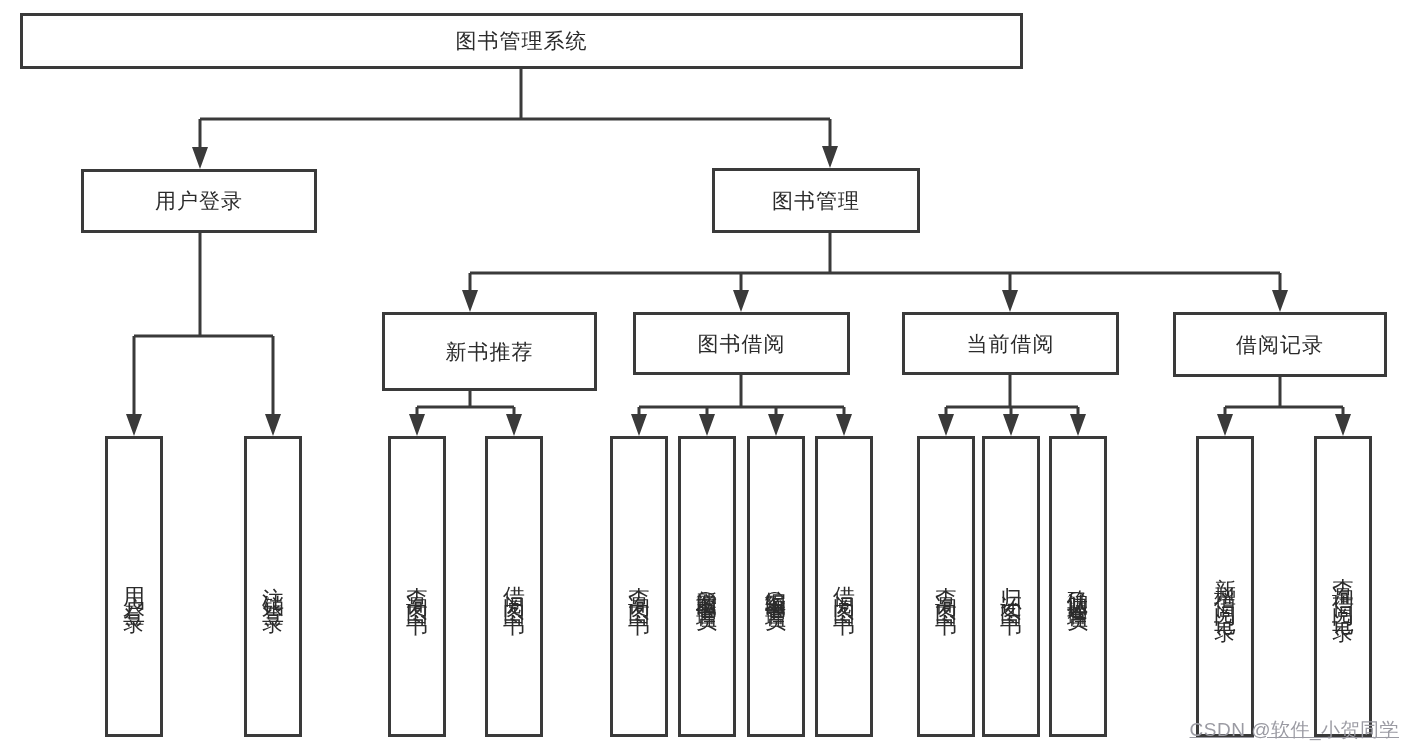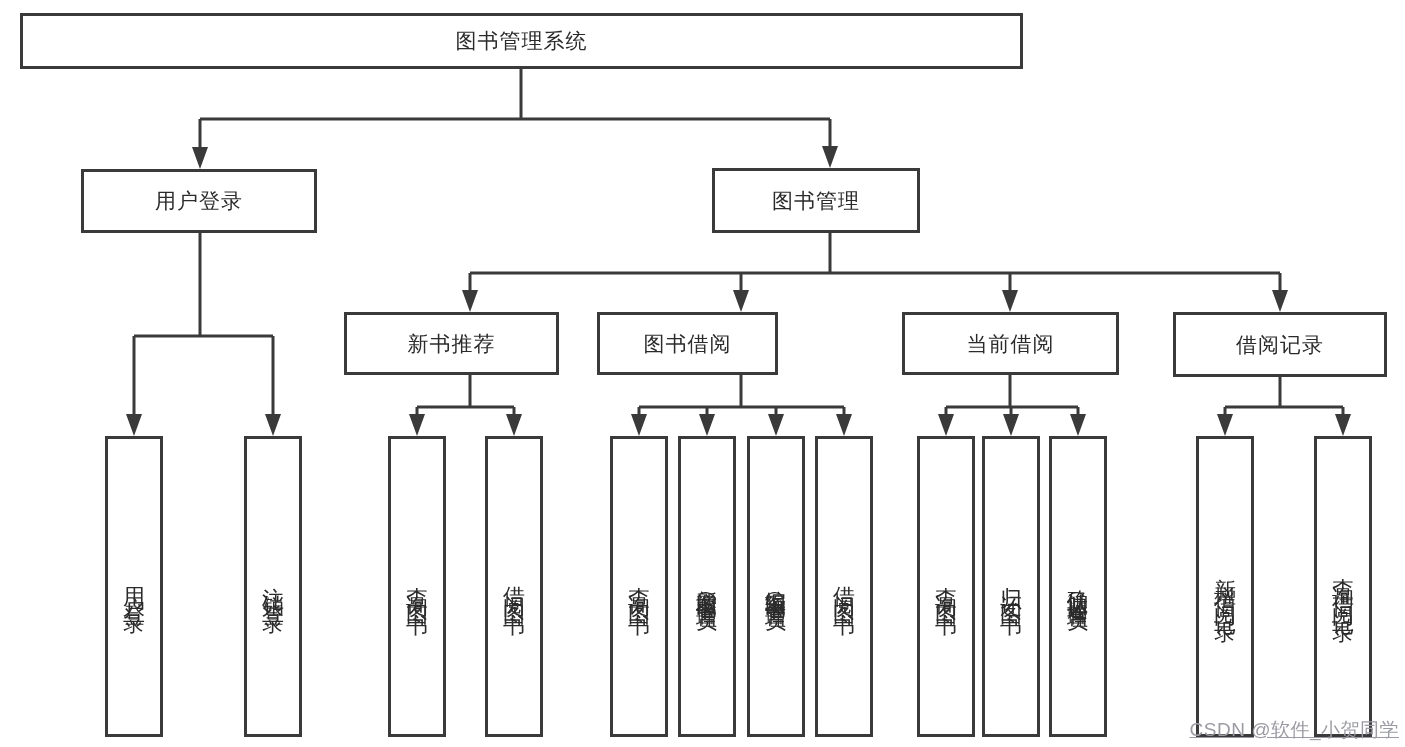--- a/index.html
+++ b/index.html
@@ -92,24 +92,24 @@
     <span>图书管理系统</span>
   </div>
 
   <div class="box hbox" style="left:81px;top:169px;width:236px;height:64px">
     <span>用户登录</span>
   </div>
   <div class="box hbox" style="left:712px;top:168px;width:208px;height:65px">
     <span>图书管理</span>
   </div>
 
-  <div class="box hbox" style="left:344px;top:312px;width:215px;height:63px">
+  <div class="box hbox" style="left:382px;top:312px;width:215px;height:79px">
     <span>新书推荐</span>
   </div>
-  <div class="box hbox" style="left:597px;top:312px;width:181px;height:63px">
+  <div class="box hbox" style="left:633px;top:312px;width:217px;height:63px">
     <span>图书借阅</span>
   </div>
   <div class="box hbox" style="left:902px;top:312px;width:217px;height:63px">
     <span>当前借阅</span>
   </div>
   <div class="box hbox" style="left:1173px;top:312px;width:214px;height:65px">
     <span>借阅记录</span>
   </div>
 
   <div class="box vbox" style="left:105px;top:436px;width:58px;height:301px">

